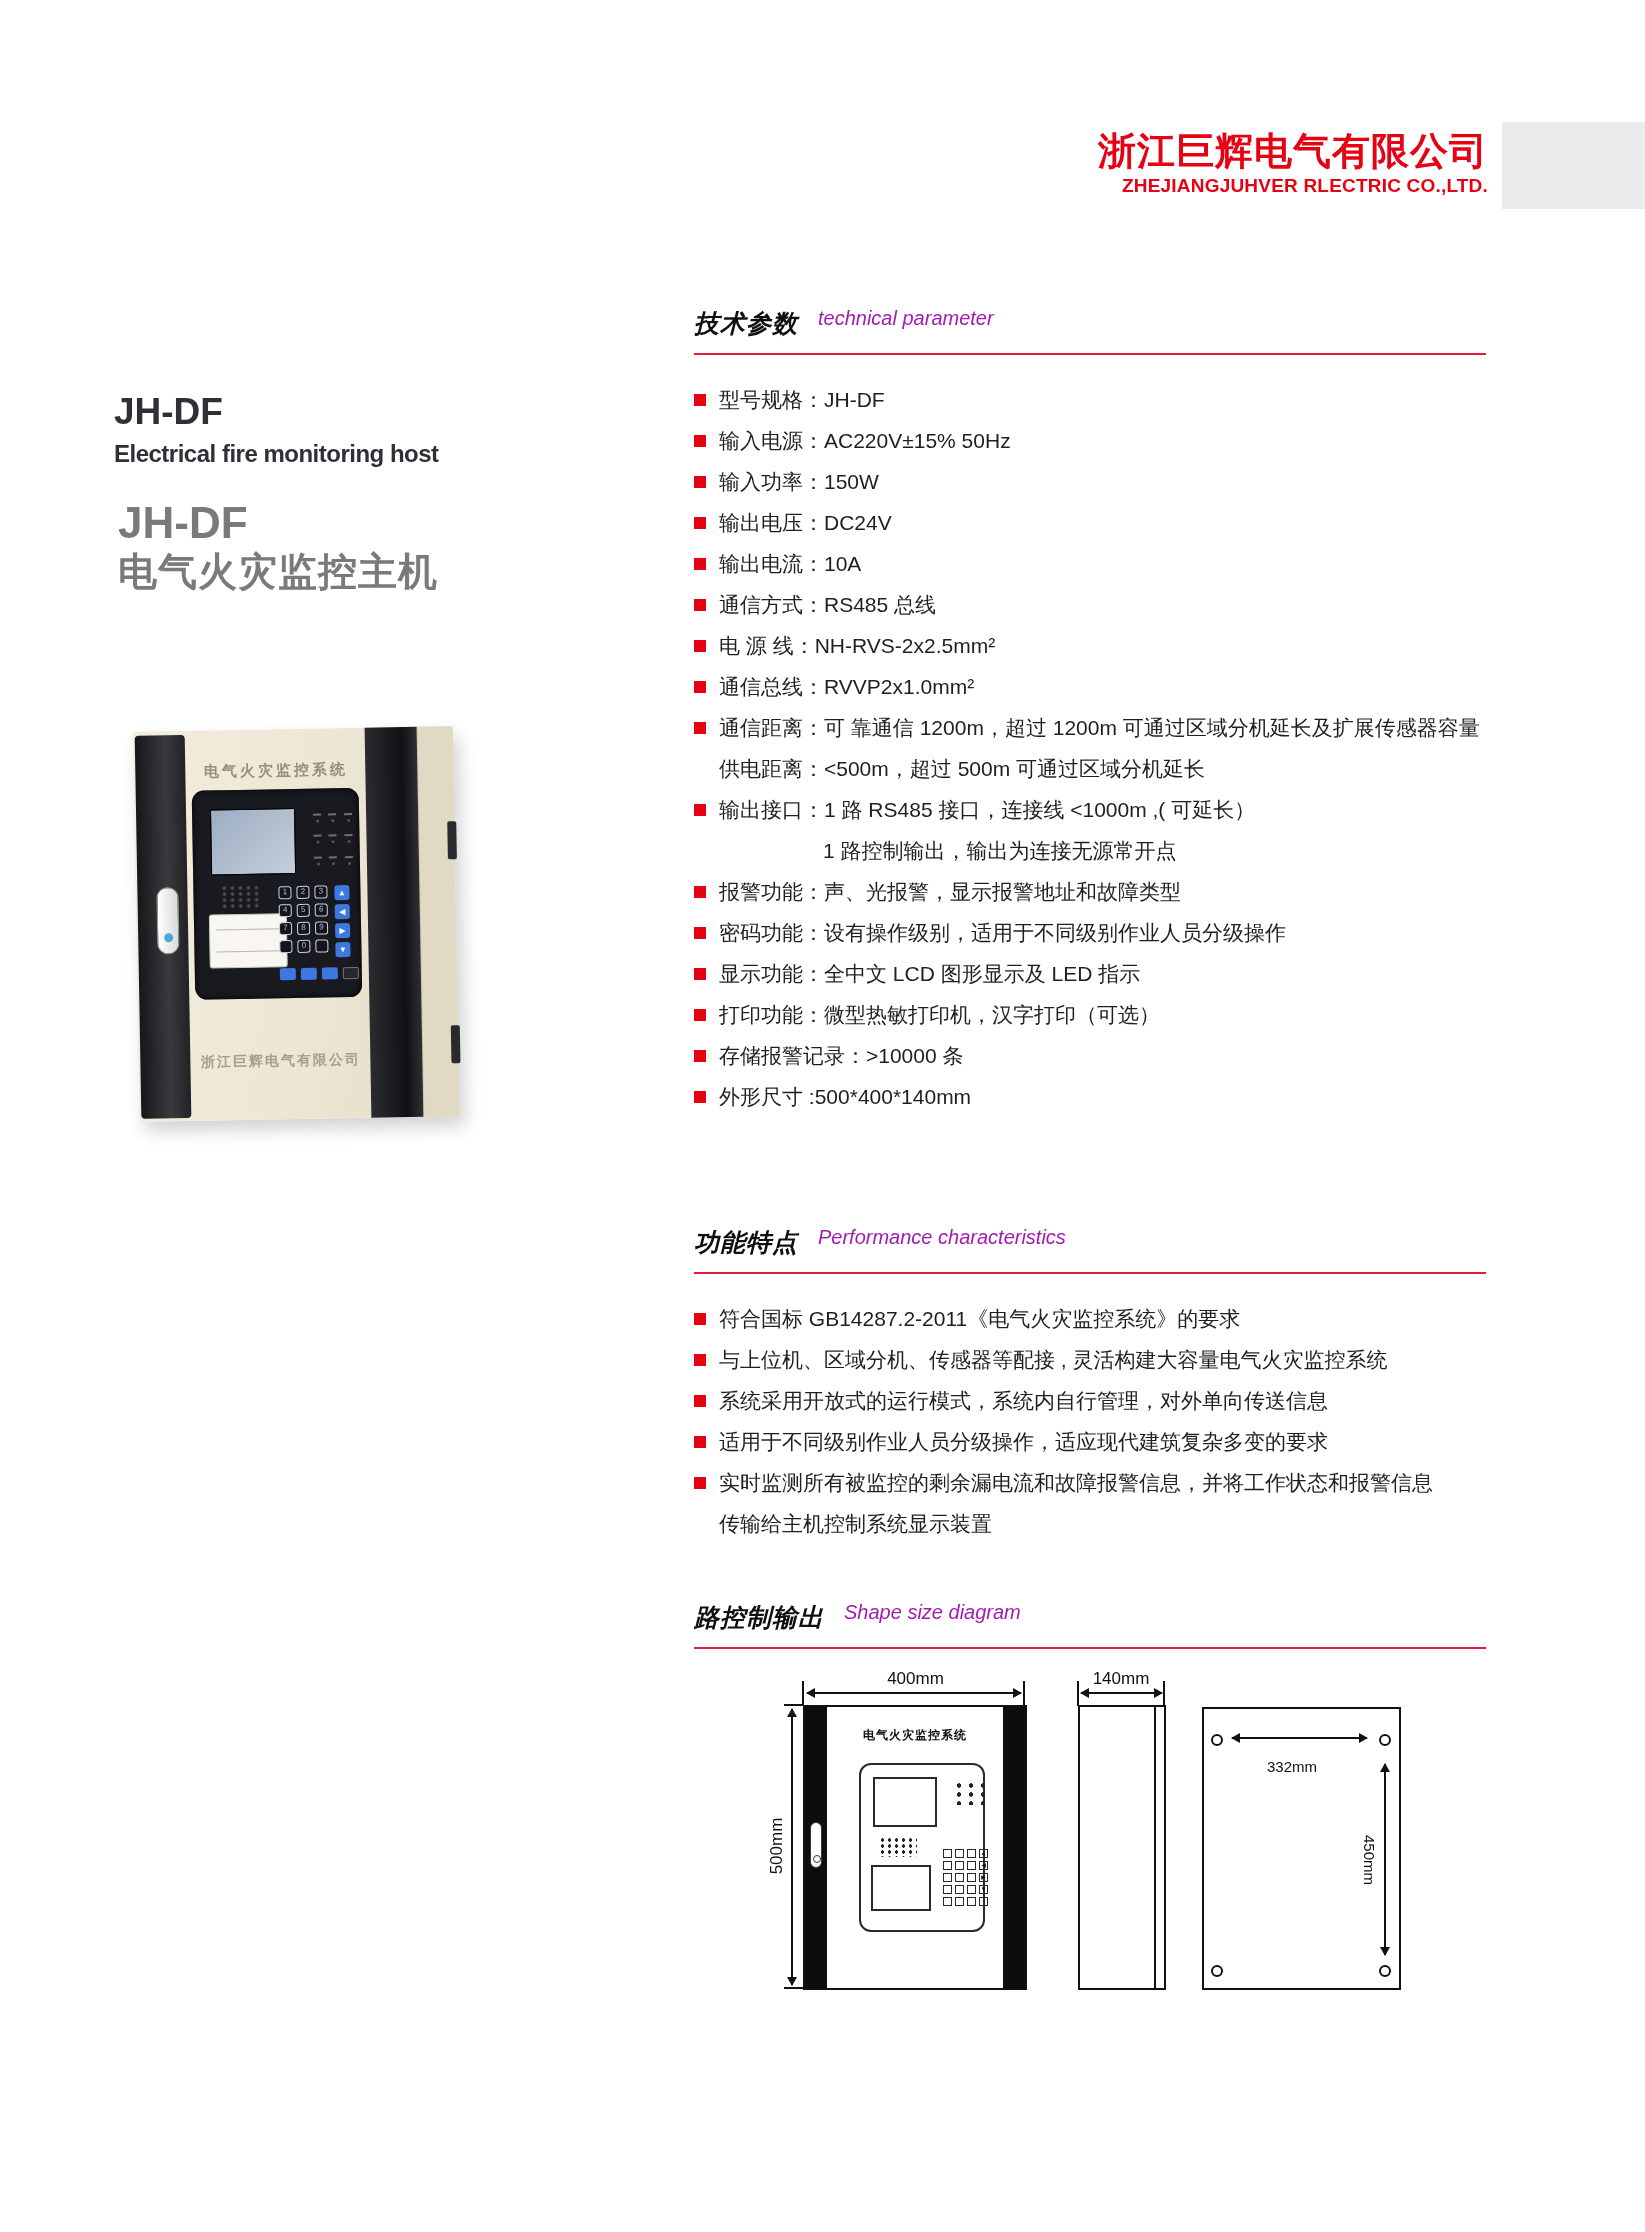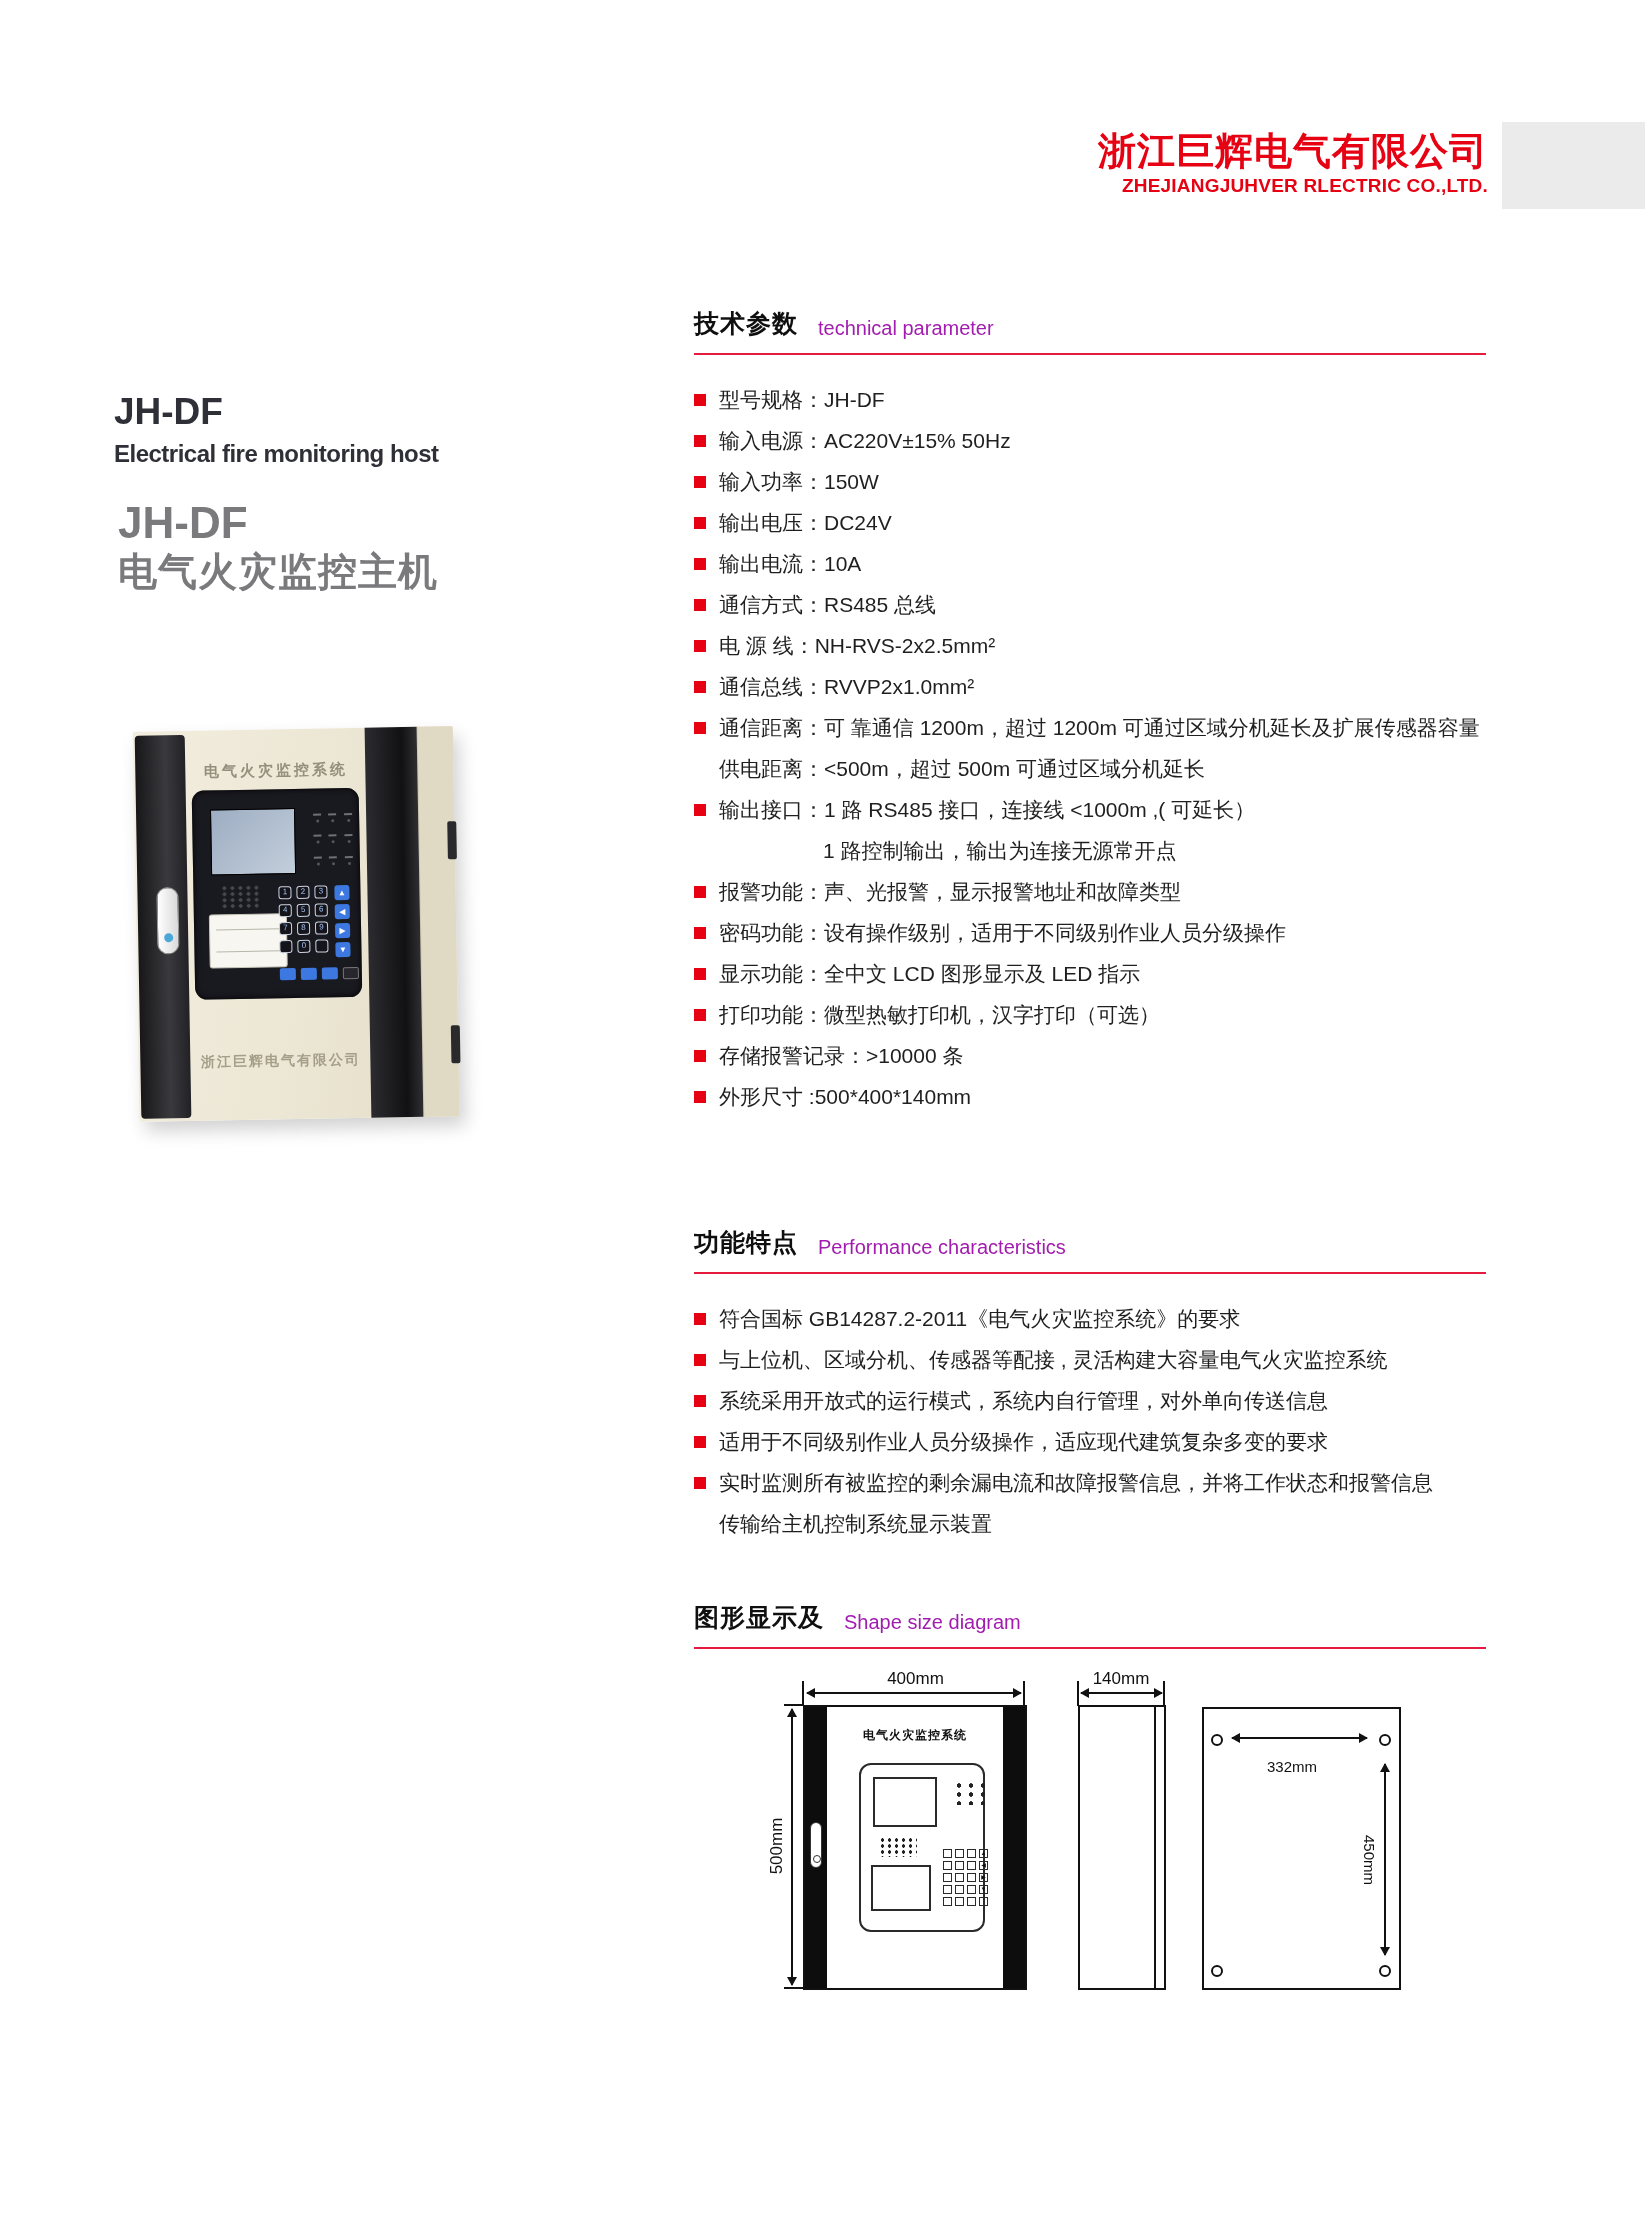--- a/index.html
+++ b/index.html
@@ -58,21 +58,21 @@
   .ph-key{background:#14141a;border:1.5px solid #cdd5e4;border-radius:3px;color:#9fc0f0;font-size:8px;
           line-height:10px;text-align:center;overflow:hidden;}
   .ph-arrows{position:absolute;left:141px;top:97px;display:grid;grid-template-columns:15px;grid-auto-rows:15px;gap:4px;}
   .ph-akey{background:#3c78e0;border-radius:3px;color:#fff;font-size:8px;line-height:15px;text-align:center;}
   .ph-fnrow{position:absolute;left:85px;top:179px;display:flex;gap:5px;}
   .ph-fn{width:16px;height:12px;background:#3c78e0;border-radius:2px;}
   .ph-fn.dark{background:#26262c;border:1px solid #777;}
 
   
   .section{position:absolute;left:694px;width:792px;}
-  .sec-head{display:flex;align-items:flex-end;gap:20px;white-space:nowrap;}
+  .sec-head{display:flex;align-items:flex-start;gap:20px;white-space:nowrap;font-style:italic;}
   .sec-cn{font-size:25px;font-weight:bold;color:#0f0f0f;letter-spacing:1px;}
   .sec-en{font-size:20px;color:#a21caf;}
   .rule{height:2px;background:#e51a3c;margin-top:13px;}
   .list{margin-top:24px;}
   .li{height:41px;line-height:41px;white-space:nowrap;font-size:21px;color:#1f1f1f;}
   .sq{display:inline-block;width:12px;height:12px;background:#e60213;margin-right:13px;vertical-align:1px;}
   .li.cont{padding-left:25px;}
   .li.cont2{padding-left:129px;}
 
   
@@ -222,21 +222,21 @@
       <div class="li"><span class="sq"></span><span>与上位机、区域分机、传感器等配接 , 灵活构建大容量电气火灾监控系统</span></div>
       <div class="li"><span class="sq"></span><span>系统采用开放式的运行模式，系统内自行管理，对外单向传送信息</span></div>
       <div class="li"><span class="sq"></span><span>适用于不同级别作业人员分级操作，适应现代建筑复杂多变的要求</span></div>
       <div class="li"><span class="sq"></span><span>实时监测所有被监控的剩余漏电流和故障报警信息，并将工作状态和报警信息</span></div>
       <div class="li cont"><span>传输给主机控制系统显示装置</span></div>
     </div>
   </div>
 
   <div class="section" style="top:1601px;">
     <div class="sec-head">
-      <span class="sec-cn">图形显示及</span>
+      <span class="sec-cn">路控制输出</span>
       <span class="sec-en">Shape size diagram</span>
     </div>
     <div class="rule"></div>
   </div>
 
   <div class="dimlabel" style="left:841px;top:1669px;width:149px;">400mm</div>
   <div class="tick-v" style="left:802px;top:1681px;height:25px;"></div>
   <div class="tick-v" style="left:1023px;top:1681px;height:25px;"></div>
   <div class="dim-h" style="left:807px;top:1692px;width:214px;"></div>
 

